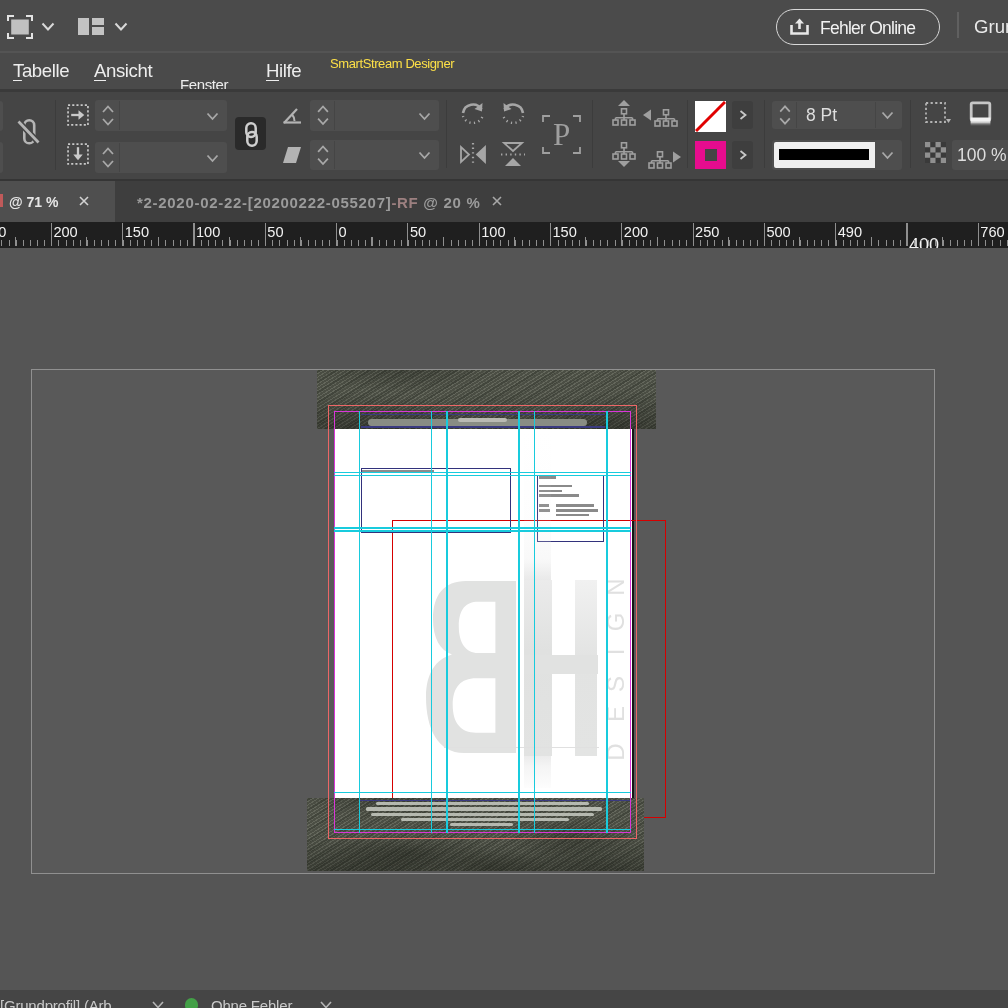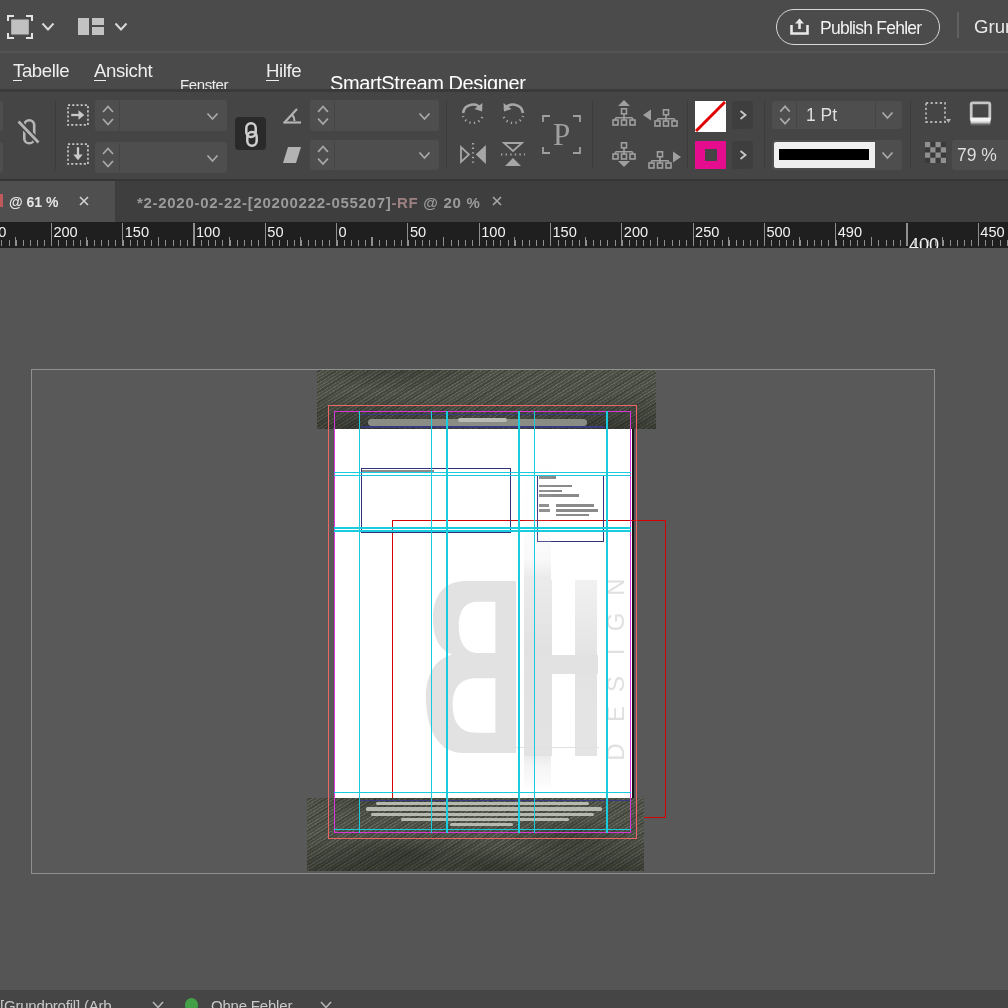--- a/index.html
+++ b/index.html
@@ -31,29 +31,29 @@
 <svg class="abs" style="left:114px;top:22px" width="14" height="10" viewBox="0 0 14 10">
  <path d="M1.5,1.5 L7,7.5 L12.5,1.5" stroke="#d9d9d9" stroke-width="2" fill="none"></path>
   </svg>
 
 <div class="abs" style="left:776px;top:8.5px;width:164px;height:36px;border:1.5px solid #d8d8d8;border-radius:18px"></div>
 <svg class="abs" style="left:790px;top:18px" width="19" height="17" viewBox="0 0 19 17">
  <path d="M1.5,7 L1.5,15.5 L17.5,15.5 L17.5,7" stroke="#e8e8e8" stroke-width="2.6" fill="none"></path>
  <path d="M9.5,11 L9.5,2" stroke="#e8e8e8" stroke-width="2.6"></path>
  <path d="M5,5.5 L9.5,0.5 L14,5.5 Z" fill="#e8e8e8"></path>
 </svg>
-<div class="abs" style="left:820px;top:17.5px;font-size:17.5px;letter-spacing:-0.75px;color:#f2f2f2">Publish Fehler</div>
+<div class="abs" style="left:820px;top:17.5px;font-size:17.5px;letter-spacing:-0.75px;color:#f2f2f2">Fehler Online</div>
 <div class="abs" style="left:957px;top:12px;width:2px;height:26px;background:#606060"></div>
 <div class="abs" style="left:974px;top:16px;font-size:18.6px;color:#eaeaea;width:34px;overflow:hidden;white-space:nowrap">Grundlagen</div>
 <div class="abs" style="left:0;top:53.4px;width:1008px;height:36px;background:#4a4a4a"></div>
 <div class="abs" style="left:13px;top:60px;font-size:18.6px;letter-spacing:-0.4px;color:#ededed"><span style="text-decoration:underline;text-underline-offset:3px">T</span>abelle</div>
 <div class="abs" style="left:94px;top:60px;font-size:18.6px;letter-spacing:-0.4px;color:#ededed"><span style="text-decoration:underline;text-underline-offset:3px">A</span>nsicht</div>
 <div class="abs" style="left:180px;top:76px;font-size:15px;letter-spacing:-0.4px;color:#ededed"><span style="text-decoration:underline;text-underline-offset:3px">F</span>enster</div>
 <div class="abs" style="left:266px;top:60px;font-size:18.6px;letter-spacing:-0.4px;color:#ededed"><span style="text-decoration:underline;text-underline-offset:3px">H</span>ilfe</div>
-<div class="abs" style="left:330px;top:72px;font-size:20px;letter-spacing:-0.4px;color:#ffffff">SmartStream Designer</div>
+<div class="abs" style="left:330px;top:56px;font-size:13px;letter-spacing:-0.4px;color:#fde047">SmartStream Designer</div>
 <div class="abs" style="left:0;top:89.4px;width:1008px;height:2.6px;background:#3a3a3a"></div>
 <div class="abs" style="left:0;top:92px;width:1008px;height:87px;background:#454545"></div>
 <div class="abs" style="left:0;top:100.5px;width:3px;height:30.5px;background:#4e4e4e;border-radius:0 3px 3px 0"></div>
 <div class="abs" style="left:0;top:142px;width:3px;height:30.5px;background:#4e4e4e;border-radius:0 3px 3px 0"></div>
 <svg class="abs" style="left:16px;top:118px" width="24" height="28" viewBox="0 0 24 28">
  <rect x="8.3" y="2.3" width="9.9" height="23" rx="4.9" fill="none" stroke="#b5b5b5" stroke-width="2.6"></rect>
  <path d="M2.5,3.5 L22.5,24.5" stroke="#454545" stroke-width="6"></path>
  <path d="M2.5,3.5 L22.5,24.5" stroke="#b5b5b5" stroke-width="2.7"></path>
 </svg>
 <div class="abs" style="left:55px;top:100px;width:1.2px;height:70px;background:#3c3c3c"></div>
@@ -210,21 +210,21 @@
 <svg class="abs" style="left:739px;top:150.0px" width="8" height="10" viewBox="0 0 8 10">
     <path d="M1.5,1 L6.5,5 L1.5,9" stroke="#c9c9c9" stroke-width="1.8" fill="none"></path>
   </svg>
 <div class="abs" style="left:764px;top:100px;width:1.2px;height:68px;background:#3c3c3c"></div>
 <div class="abs" style="left:772px;top:100.5px;width:129.5px;height:28.5px;background:#4e4e4e;border-radius:3px"></div>
 <svg class="abs" style="left:778px;top:103.5px" width="14" height="22" viewBox="0 0 14 23">
  <path d="M2,8 L7,2.5 L12,8" stroke="#a8a8a8" stroke-width="1.8" fill="none"></path>
  <path d="M2,15 L7,20.5 L12,15" stroke="#a8a8a8" stroke-width="1.8" fill="none"></path>
   </svg>
 <div class="abs" style="left:796px;top:101.5px;width:1.2px;height:26.5px;background:#454545"></div>
-<div class="abs" style="left:806px;top:105px;font-size:17.5px;color:#dedede">1 Pt</div>
+<div class="abs" style="left:806px;top:105px;font-size:17.5px;color:#dedede">8 Pt</div>
 <div class="abs" style="left:874.5px;top:101.5px;width:1.2px;height:26.5px;background:#454545"></div>
 <svg class="abs" style="left:881px;top:111px" width="13" height="9" viewBox="0 0 13 9">
  <path d="M1.5,1.5 L6.5,7 L11.5,1.5" stroke="#a8a8a8" stroke-width="1.8" fill="none"></path>
   </svg>
 <div class="abs" style="left:772px;top:140px;width:129.5px;height:29.5px;background:#4e4e4e;border-radius:3px"></div>
 <div class="abs" style="left:773.5px;top:141.5px;width:101px;height:26.5px;background:#f0f0f0;border-radius:2px 0 0 2px"></div>
 <div class="abs" style="left:778.5px;top:148.5px;width:90px;height:11px;background:#000"></div>
 <svg class="abs" style="left:881px;top:150.5px" width="13" height="9" viewBox="0 0 13 9">
  <path d="M1.5,1.5 L6.5,7 L11.5,1.5" stroke="#a8a8a8" stroke-width="1.8" fill="none"></path>
   </svg>
@@ -251,26 +251,26 @@
       <rect x="10.5" y="0" width="5.25" height="5.25"></rect>
   <rect x="5.25" y="5.25" width="5.25" height="5.25"></rect>
       <rect x="15.75" y="5.25" width="5.25" height="5.25"></rect>
   <rect x="0" y="10.5" width="5.25" height="5.25"></rect>
       <rect x="10.5" y="10.5" width="5.25" height="5.25"></rect>
   <rect x="5.25" y="15.75" width="5.25" height="5.25"></rect>
       <rect x="15.75" y="15.75" width="5.25" height="5.25"></rect>
  </g>
   </svg>
 <div class="abs" style="left:951.5px;top:140px;width:70px;height:29.5px;background:#4e4e4e;border-radius:3px"></div>
-<div class="abs" style="left:957px;top:145px;font-size:17.5px;color:#dedede">79 %</div>
+<div class="abs" style="left:957px;top:145px;font-size:17.5px;color:#dedede">100 %</div>
 <div class="abs" style="left:0;top:179px;width:1008px;height:2px;background:#353535"></div>
 <div class="abs" style="left:0;top:181px;width:1008px;height:41px;background:#3e3e3e"></div>
 <div class="abs" style="left:0;top:181px;width:114.6px;height:41px;background:#4f4f4f"></div>
 <div class="abs" style="left:0;top:194px;width:3px;height:13px;background:#c05a5a"></div>
-<div class="abs" style="left:9px;top:194px;font-size:14px;font-weight:bold;color:#e6e6e6">@ 61 %</div>
+<div class="abs" style="left:9px;top:194px;font-size:14px;font-weight:bold;color:#e6e6e6">@ 71 %</div>
 <svg class="abs" style="left:79px;top:196px" width="10" height="10" viewBox="0 0 10 10">
  <path d="M1,1 L9,9 M9,1 L1,9" stroke="#d2d2d2" stroke-width="1.6"></path>
   </svg>
 <div class="abs" style="left:137px;top:193.5px;font-size:15px;letter-spacing:0.7px;font-weight:bold;color:#9b9b9b">*2-2020-02-22-[20200222-055207]<span style="color:#9d8080">-RF</span> <span>@ 20 %</span></div>
 <svg class="abs" style="left:492px;top:196px" width="10" height="10" viewBox="0 0 10 10">
  <path d="M1,1 L9,9 M9,1 L1,9" stroke="#a8a8a8" stroke-width="1.6"></path>
   </svg>
 <div class="abs" style="left:0;top:222px;width:1008px;height:25.7px;background:#1f1f1f;overflow:hidden">
 
 <div class="abs" style="left:-17.9px;top:1.5px;font-size:14.6px;color:#f2f2f2">250</div>
@@ -294,21 +294,21 @@
 <div class="abs" style="left:623.8px;top:1.5px;font-size:14.6px;color:#f2f2f2">200</div>
 <div class="abs" style="left:692.5px;top:0.5px;width:1.2px;height:23.4px;background:#8f8f8f"></div>
 <div class="abs" style="left:695.1px;top:1.5px;font-size:14.6px;color:#f2f2f2">250</div>
 <div class="abs" style="left:763.8px;top:0.5px;width:1.2px;height:23.4px;background:#8f8f8f"></div>
 <div class="abs" style="left:766.4px;top:1.5px;font-size:14.6px;color:#f2f2f2">500</div>
 <div class="abs" style="left:835.1px;top:0.5px;width:1.2px;height:23.4px;background:#8f8f8f"></div>
 <div class="abs" style="left:837.7px;top:1.5px;font-size:14.6px;color:#f2f2f2">490</div>
 <div class="abs" style="left:906.4px;top:0.5px;width:1.2px;height:23.4px;background:#8f8f8f"></div>
 <div class="abs" style="left:909.0px;top:13px;font-size:18px;color:#f2f2f2">400</div>
 <div class="abs" style="left:977.7px;top:0.5px;width:1.2px;height:23.4px;background:#8f8f8f"></div>
-<div class="abs" style="left:980.3px;top:1.5px;font-size:14.6px;color:#f2f2f2">450</div>
+<div class="abs" style="left:980.3px;top:1.5px;font-size:14.6px;color:#f2f2f2">760</div>
 <div class="abs" style="left:-20.5px;top:18.3px;width:1075px;height:5.4px;background:repeating-linear-gradient(90deg,#8f8f8f 0 1px,transparent 1px 7.130px)"></div>
 <div class="abs" style="left:15.1px;top:15.3px;width:1075px;height:8.4px;background:repeating-linear-gradient(90deg,#8f8f8f 0 1px,transparent 1px 71.30px)"></div>
 </div>
 <div class="abs" style="left:0;top:247.7px;width:1008px;height:742.3px;background:#555555"></div>
 <div class="abs" style="left:31px;top:368.5px;width:903.5px;height:505px;background:#595959;border:1.2px solid #909090"></div>
 <div class="abs" style="left:334px;top:411px;width:300.3px;height:422px;background:#ffffff"></div>
 <div class="abs" style="left:631.5px;top:411px;width:2.9px;height:422px;background:#151515"></div>
 <div class="abs" style="left:392px;top:519.8px;width:273.7px;height:297.9px;border:1.6px solid #d60000"></div>
 <div class="abs" style="left:317px;top:369.6px;width:338.5px;height:59.7px;background-color:#4b4e44;background-image:radial-gradient(ellipse 170px 60px at 12% 108%, rgba(15,17,12,0.45), rgba(0,0,0,0) 70%),radial-gradient(ellipse 220px 70px at 55% 118%, rgba(15,17,12,0.35), rgba(0,0,0,0) 70%),radial-gradient(ellipse 160px 60px at 92% 106%, rgba(15,17,12,0.40), rgba(0,0,0,0) 70%),radial-gradient(ellipse 140px 40px at 25% -10%, rgba(15,17,12,0.30), rgba(0,0,0,0) 70%),repeating-linear-gradient(148deg, rgba(8,10,6,0.13) 0 3px, rgba(0,0,0,0) 3px 9px),repeating-linear-gradient(148deg, rgba(231,236,218,0.16) 0 1px, rgba(0,0,0,0) 1px 2.9px)"></div>
 <div class="abs" style="left:306.8px;top:798px;width:337.2px;height:72.5px;background-color:#4b4e44;background-image:radial-gradient(ellipse 170px 60px at 12% 108%, rgba(15,17,12,0.45), rgba(0,0,0,0) 70%),radial-gradient(ellipse 220px 70px at 55% 118%, rgba(15,17,12,0.35), rgba(0,0,0,0) 70%),radial-gradient(ellipse 160px 60px at 92% 106%, rgba(15,17,12,0.40), rgba(0,0,0,0) 70%),radial-gradient(ellipse 140px 40px at 25% -10%, rgba(15,17,12,0.30), rgba(0,0,0,0) 70%),repeating-linear-gradient(148deg, rgba(8,10,6,0.13) 0 3px, rgba(0,0,0,0) 3px 9px),repeating-linear-gradient(148deg, rgba(231,236,218,0.16) 0 1px, rgba(0,0,0,0) 1px 2.9px)"></div>

